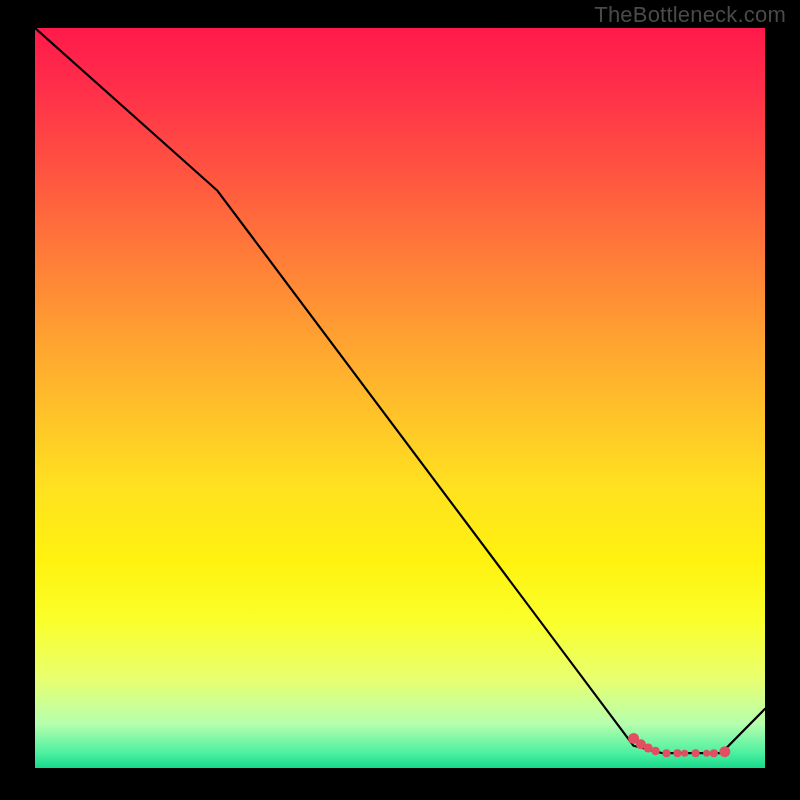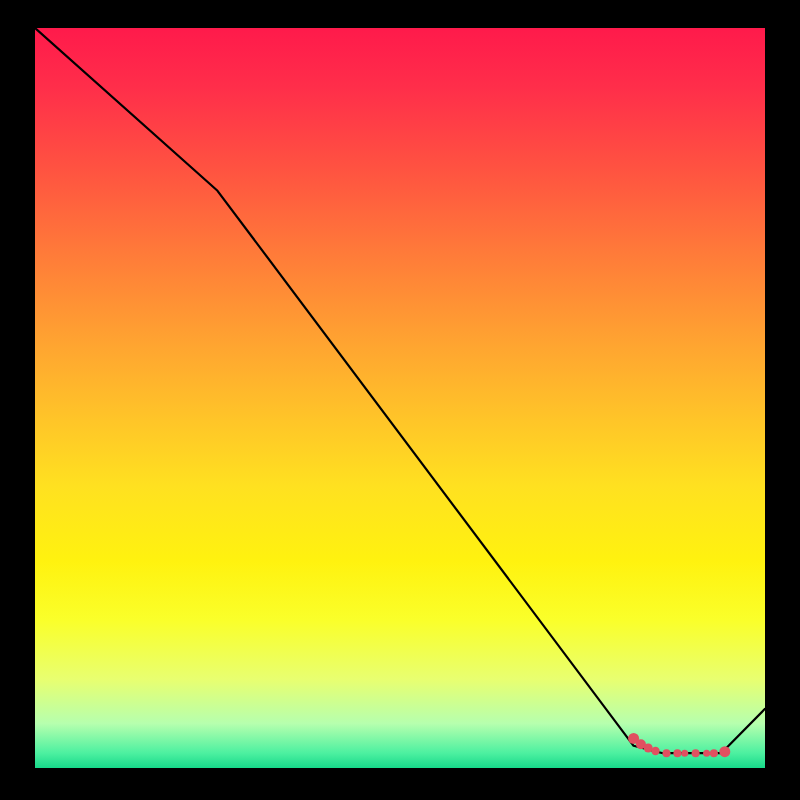--- a/index.html
+++ b/index.html
@@ -54,20 +54,21 @@
     left: 0;
     top: 0;
     width: 730px;
     height: 740px;
   }
 </style>
 </head>
 <body>
 
 <div class="frame">
+  <div class="watermark">TheBottleneck.com</div>
 
   <div class="plot">
     <svg class="overlay" viewBox="0 0 730 740" preserveAspectRatio="none">
       <polyline id="curve-line" fill="none" stroke="#000000" stroke-width="2.2" stroke-linejoin="round" stroke-linecap="round" points="0.0,0.0 182.5,162.8 598.6,717.8 627.8,725.2 686.2,725.2 730.0,680.8"></polyline>
       <g id="markers">
           <circle cx="598.6" cy="710.4" r="5.5" fill="#e05060"></circle>
           <circle cx="605.9" cy="716.3" r="5.0" fill="#e05060"></circle>
           <circle cx="613.2" cy="720.0" r="4.5" fill="#e05060"></circle>
           <circle cx="620.5" cy="723.0" r="4.2" fill="#e05060"></circle>
           <circle cx="631.5" cy="725.2" r="4.0" fill="#e05060"></circle>

